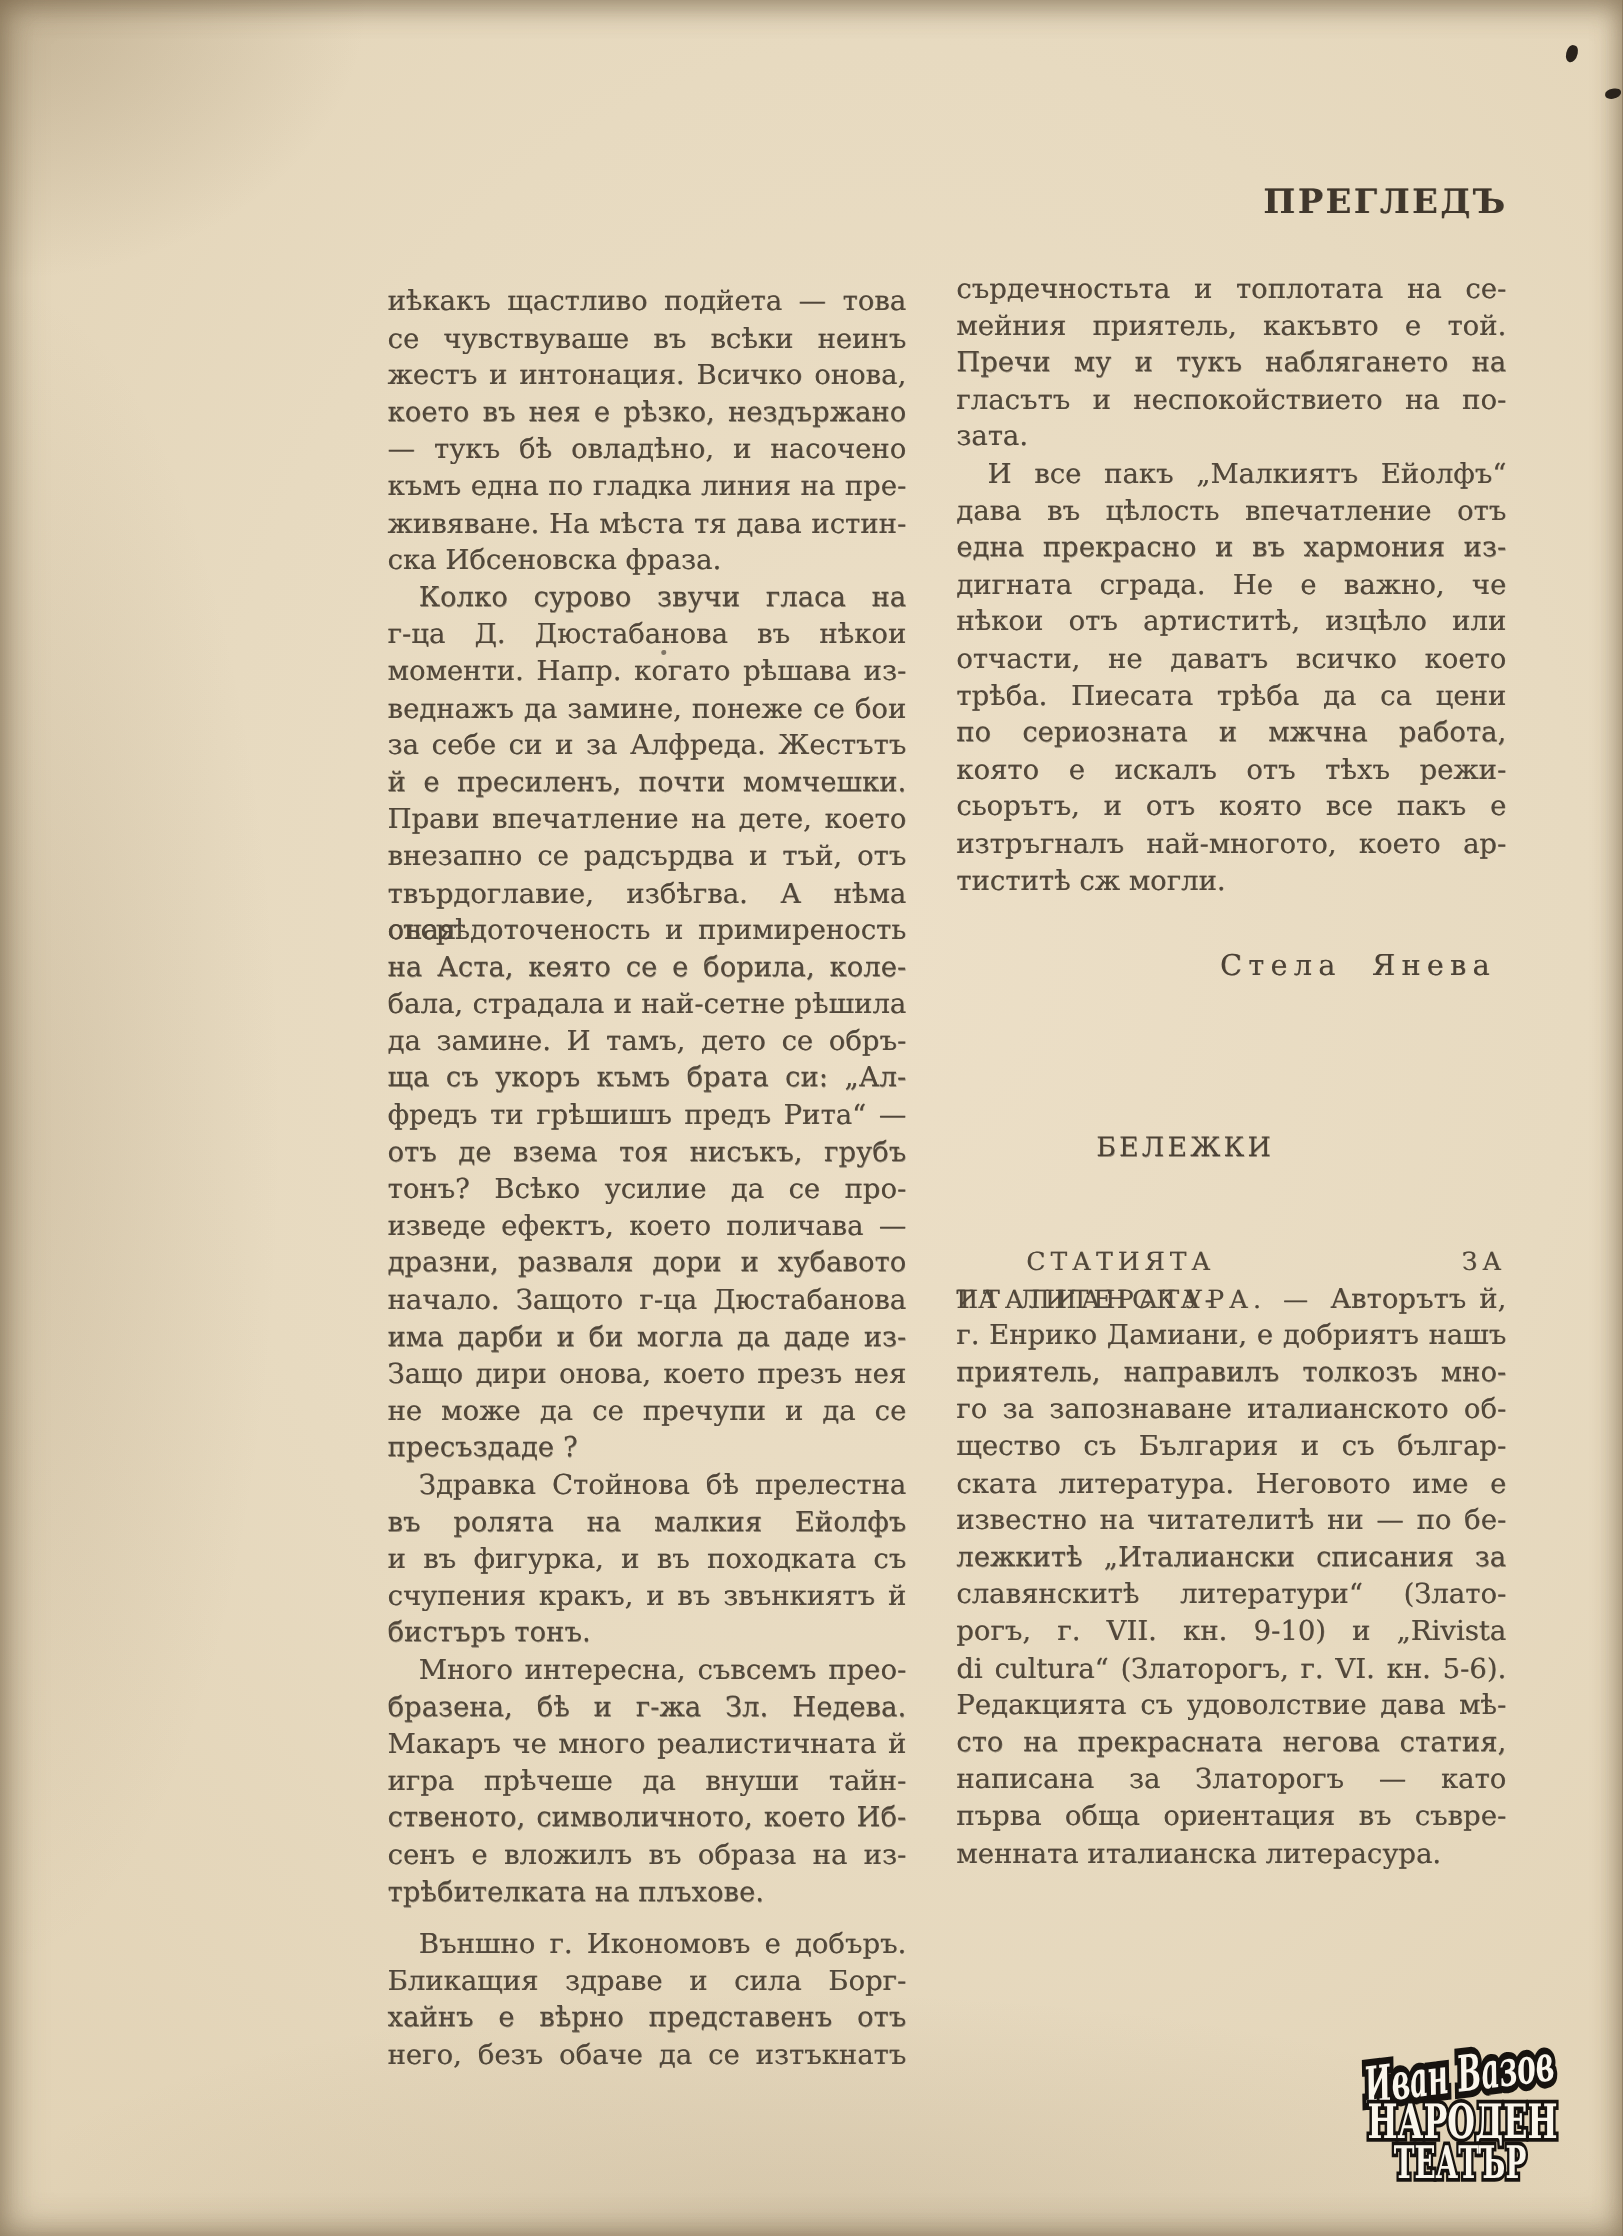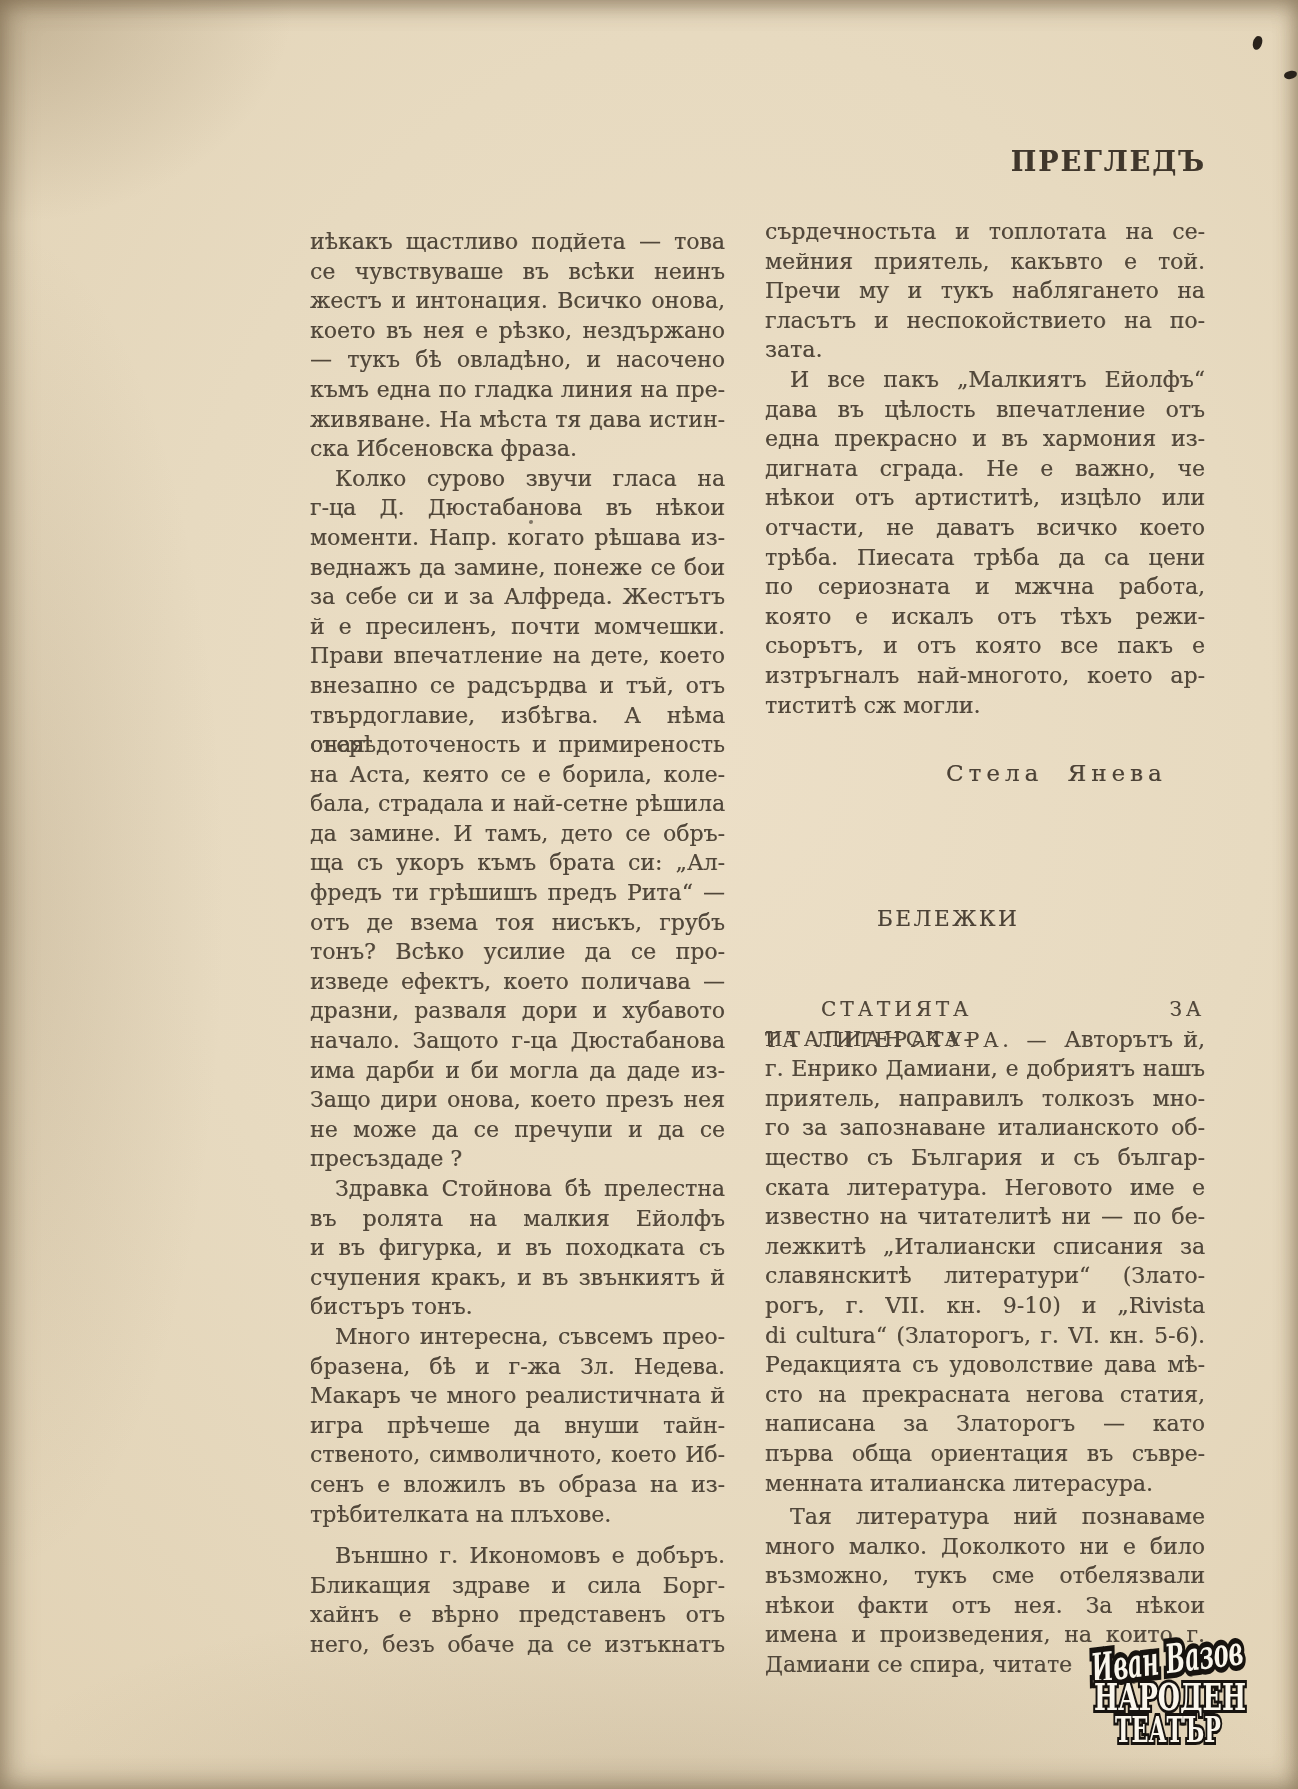--- a/index.html
+++ b/index.html
@@ -35,21 +35,21 @@
   .line{
     text-align:justify;
     text-align-last:justify;
     height:29.6px;
     overflow:visible;
   }
   .line.last{ text-align-last:left; }
   .caps{ font-size:20px; letter-spacing:4px; }
   span.caps{ font-size:20px; letter-spacing:4px; }
   .signature{
-    position:absolute; left:946px; top:760px;
+    position:absolute; left:976px; top:760px;
     font-size:23px; letter-spacing:5px; word-spacing:12px;
     color:#4c4236;
     text-shadow:.35px .2px 0 rgba(76,66,54,.5);
   }
   .section-title{
     position:absolute; left:877px; top:906px;
     font-size:21.5px; letter-spacing:2.5px;
     color:#4c4236;
     text-shadow:.35px .2px 0 rgba(76,66,54,.5);
   }
@@ -168,28 +168,20 @@
         <div class="line">лежкитѣ „Италиански списания за</div>
         <div class="line">славянскитѣ литератури“ (Злато-</div>
         <div class="line">рогъ, г. VII. кн. 9-10) и „Rivista</div>
         <div class="line">di cultura“ (Златорогъ, г. VI. кн. 5-6).</div>
         <div class="line">Редакцията съ удоволствие дава мѣ-</div>
         <div class="line">сто на прекрасната негова статия,</div>
         <div class="line">написана за Златорогъ — като</div>
         <div class="line">първа обща ориентация въ съвре-</div>
         <div class="line last">менната италианска литерасура.</div>
       </div>
-      <div class="para" style="margin-top: 4px;">
-        <div class="line" style="text-indent: 25px;">Тая литература ний познаваме</div>
-        <div class="line">много малко. Доколкото ни е било</div>
-        <div class="line">възможно, тукъ сме отбелязвали</div>
-        <div class="line">нѣкои факти отъ нея. За нѣкои</div>
-        <div class="line">имена и произведения, на които г.</div>
-        <div class="line last">Дамиани се спира, читате</div>
-      </div>
     </div>
 
   <div class="stamp">
     <svg width="252" height="190" viewBox="0 0 252 190">
       <g transform="rotate(-7 120 70)">
         <text x="34" y="78" font-family="DejaVu Serif, serif" font-style="italic" font-weight="bold" font-size="40" textLength="152" lengthAdjust="spacingAndGlyphs" fill="#faf6ec" stroke="#17130f" stroke-width="11" paint-order="stroke">Иван Вазов</text>
       </g>
       <text x="112" y="116" text-anchor="middle" font-family="DejaVu Serif, serif" font-weight="bold" font-size="38" textLength="152" lengthAdjust="spacingAndGlyphs" fill="#faf6ec" stroke="#17130f" stroke-width="6" paint-order="stroke">НАРОДЕН</text>
       <text x="110" y="148" text-anchor="middle" font-family="DejaVu Serif, serif" font-weight="bold" font-size="36" textLength="106" lengthAdjust="spacingAndGlyphs" fill="#faf6ec" stroke="#17130f" stroke-width="6" paint-order="stroke">ТЕАТЪР</text>
     </svg>

